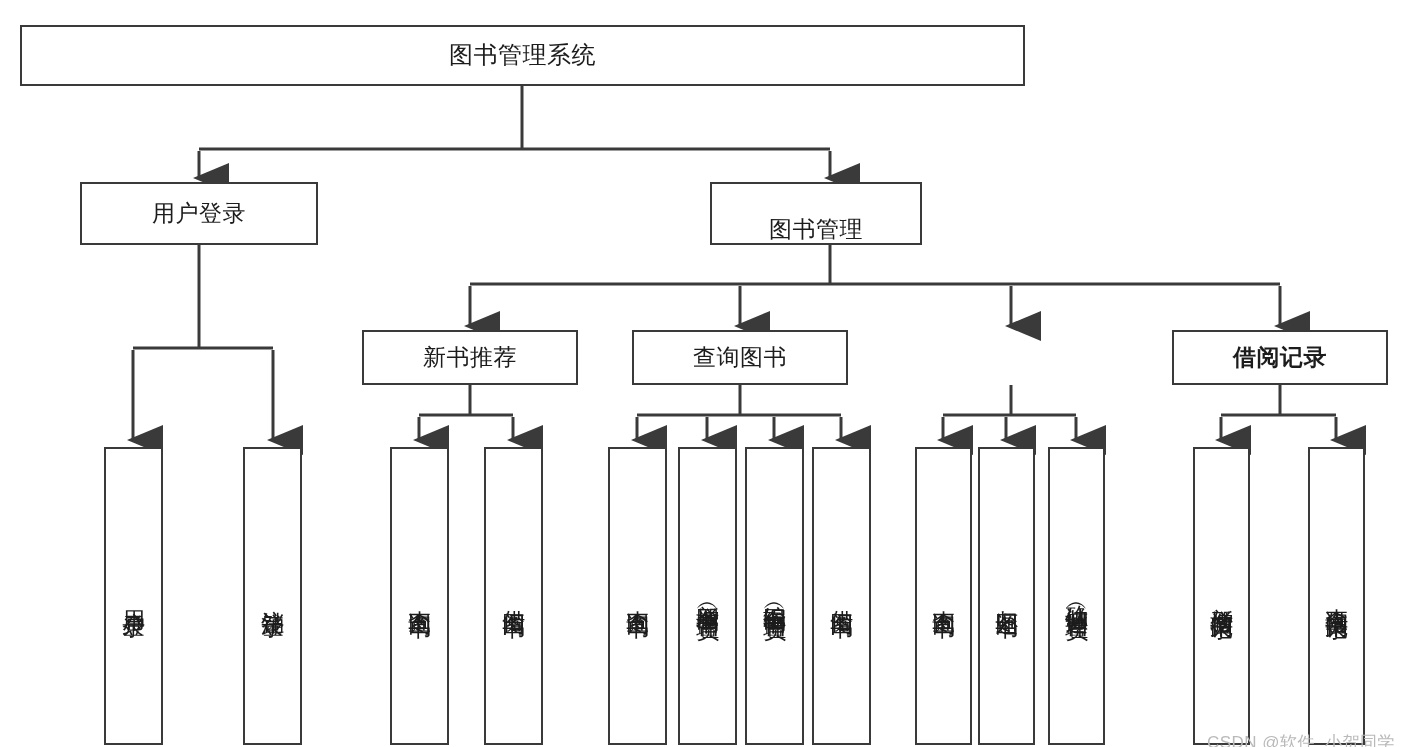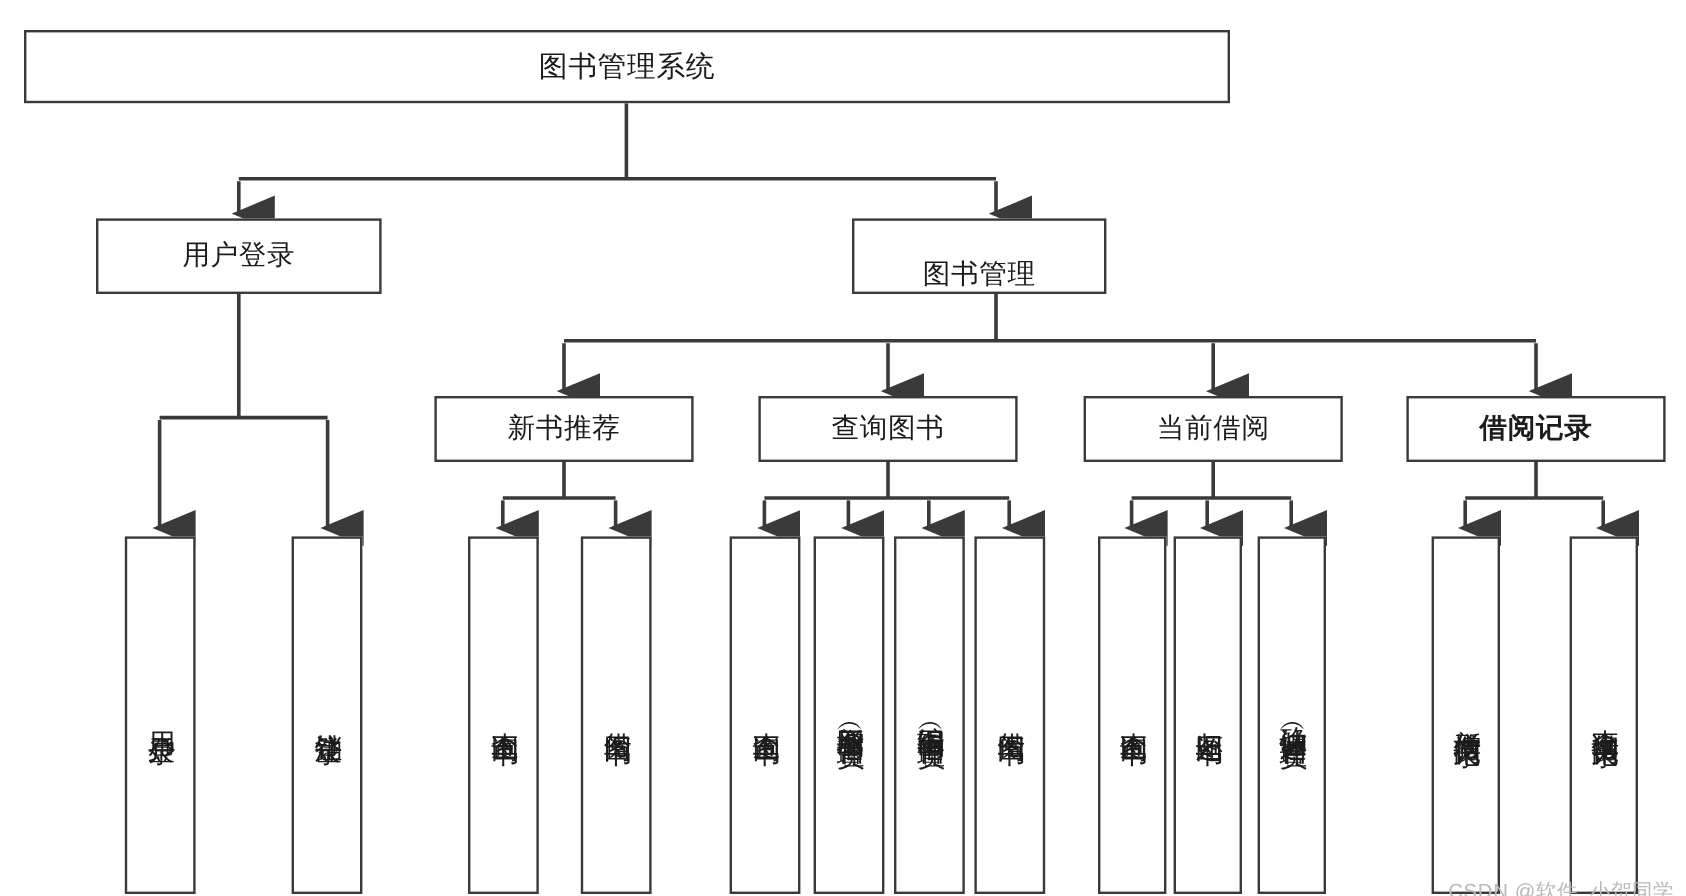--- a/index.html
+++ b/index.html
@@ -144,23 +144,20 @@
   </div>
 
   <div class="node-box node-h" id="node-new-book-rec" style="left:362px; top:318px; width:216px; height:55px;">
     <span class="node-label">新书推荐</span>
   </div>
 
   <div class="node-box node-h" id="node-book-borrow" style="left:632px; top:318px; width:216px; height:55px;">
     <span class="node-label">查询图书</span>
   </div>
 
-  <div class="node-box node-h" id="node-current-borrow" style="left:903px; top:318px; width:216px; height:55px;">
-    <span class="node-label">当前借阅</span>
-  </div>
 
   <div class="node-box node-h" id="node-borrow-record" style="left:1172px; top:318px; width:216px; height:55px;font-weight:bold;">
     <span class="node-label">借阅记录</span>
   </div>
 
   <div class="node-box node-v" id="leaf-user-login" style="left:104px; top:435px; width:59px; height:298px;">
     <span class="node-label">用户登录</span>
   </div>
 
   <div class="node-box node-v" id="leaf-logout" style="left:243px; top:435px; width:59px; height:298px;">

